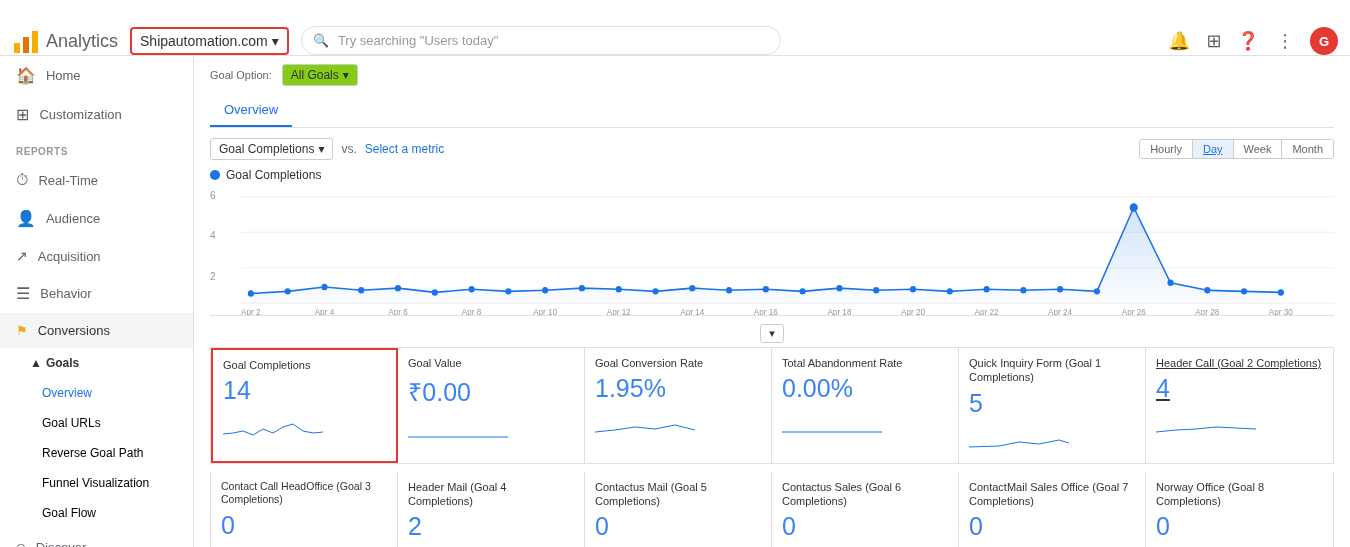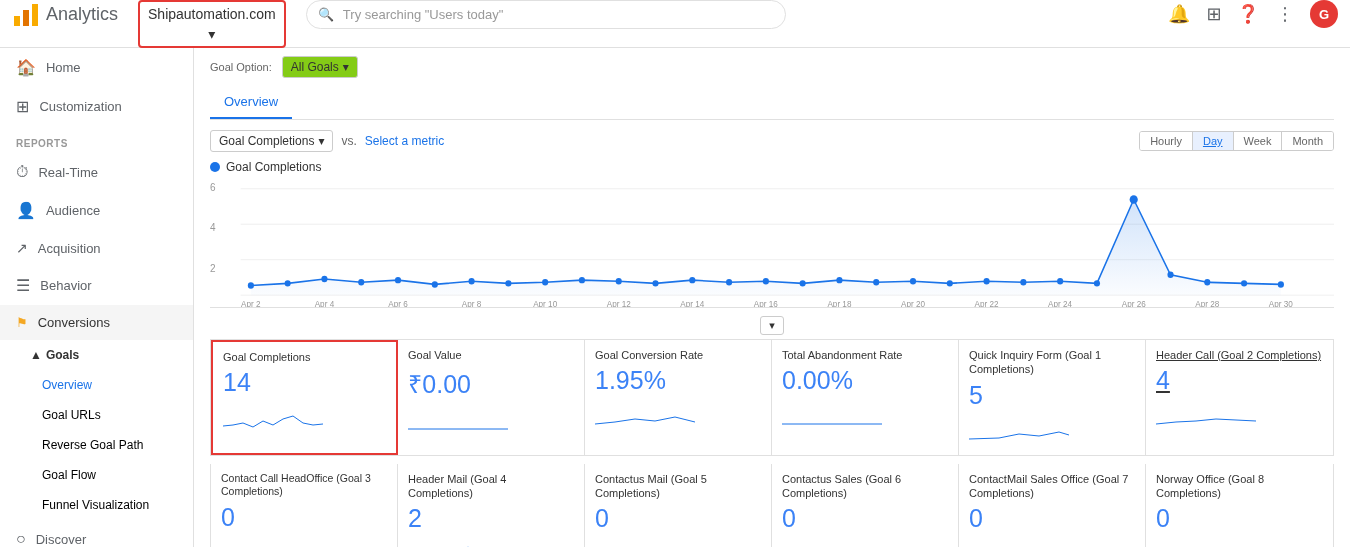--- a/index.html
+++ b/index.html
@@ -1,26 +1,26 @@
 <!DOCTYPE html>
 <html><head>
   <meta charset="utf-8">
   <style>
     * { margin: 0; padding: 0; box-sizing: border-box; }
     body { font-family: Arial, sans-serif; font-size: 12px; color: #333; background: #fff; width: 1350px; height: 547px; overflow: hidden; }
 
     
     .header {
       display: flex;
-      align-items: flex-start;
-      height: 48px;
+      align-items: flex-end;
+      height: 56px;
       background: #fff;
       border-bottom: 1px solid #e0e0e0;
       padding: 0 12px;
-      gap: 20px;
+      gap: 12px;
     }
     .header-logo {
       display: flex;
       align-items: center;
       gap: 6px;
     }
     .logo-icon {
       width: 28px;
       height: 28px;
     }
@@ -33,21 +33,20 @@
       display: flex;
       align-items: center;
       border: 2px solid #e53935;
       border-radius: 4px;
       padding: 4px 8px;
       font-size: 14px;
       font-weight: 500;
       color: #333;
       cursor: pointer;
       gap: 4px;
-      flex-direction: column;
     }
     .search-bar {
       flex: 1;
       display: flex;
       align-items: center;
       border: 1px solid #e0e0e0;
       border-radius: 20px;
       padding: 6px 12px;
       gap: 8px;
       max-width: 480px;
@@ -392,24 +391,24 @@
     <div class="sidebar-sub-item active">
       <span>Overview</span>
     </div>
     <div class="sidebar-sub-item">
       <span>Goal URLs</span>
     </div>
     <div class="sidebar-sub-item">
       <span>Reverse Goal Path</span>
     </div>
     <div class="sidebar-sub-item">
+      <span>Funnel Visualization</span>
+    </div>
+    <div class="sidebar-sub-item">
       <span>Goal Flow</span>
-    </div>
-    <div class="sidebar-sub-item">
-      <span>Funnel Visualization</span>
     </div>
     <div class="sidebar-item">
       <span class="icon">○</span>
       <span>Discover</span>
     </div>
   </div>
 
   <div class="content">
 
     <div class="goal-option-bar">

